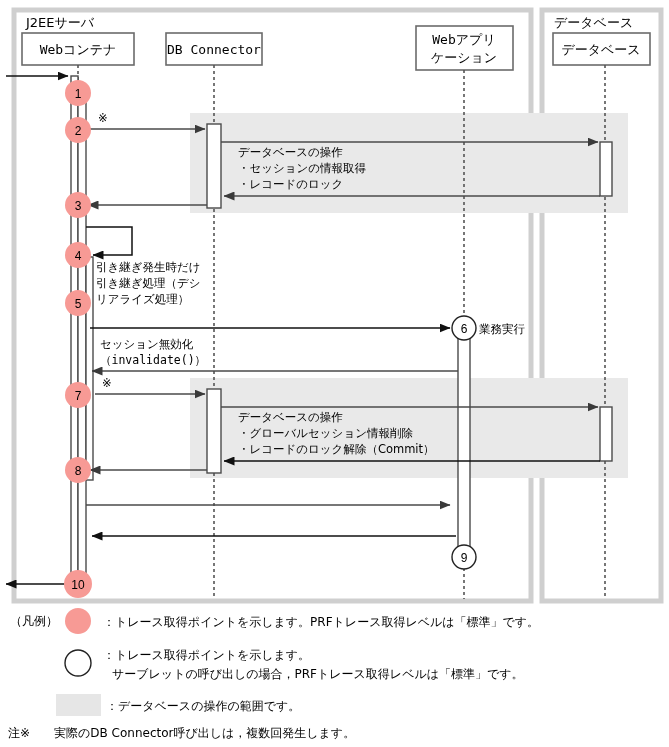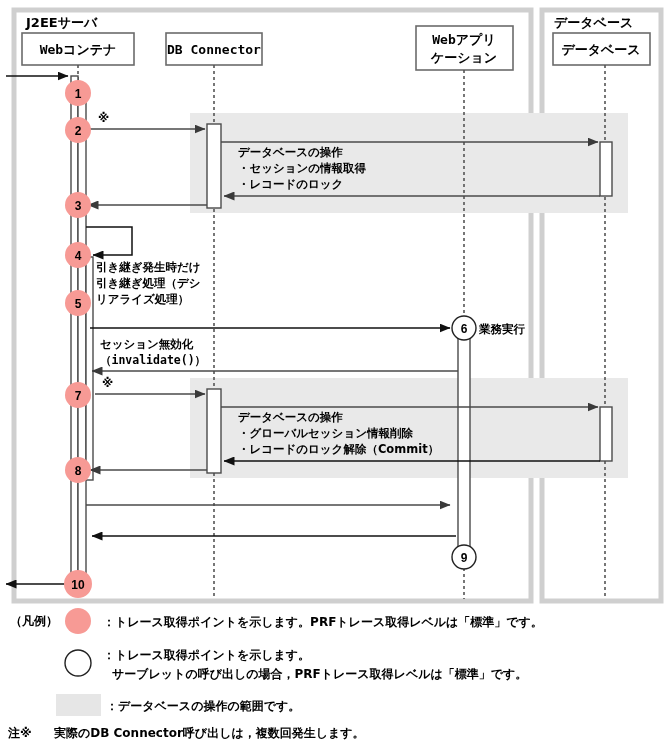--- a/index.html
+++ b/index.html
@@ -1,18 +1,18 @@
 <!DOCTYPE html>
 <html><head>
 <meta charset="utf-8">
 <style>
   html,body{margin:0;padding:0;background:#ffffff;}
   body{width:669px;height:747px;overflow:hidden;
        font-family:"Liberation Sans","DejaVu Sans",sans-serif;}
-  #page{position:relative;width:669px;height:747px;font-weight:bold;}
+  #page{position:relative;width:669px;height:747px;}
   svg{display:block;}
   text{fill:#000;}
   .jp{font-family:"DejaVu Sans","Liberation Sans",sans-serif;}
   .mono{font-family:"DejaVu Sans Mono","Liberation Mono",monospace;}
   .lbl{font-size:11.5px;}
   .hdr{font-size:13px;}
   .num{font-size:12px;text-anchor:middle;}
   .legend{font-size:12px;}
   .frame{fill:none;stroke:#cfcfcf;stroke-width:5;}
   .box{fill:#ffffff;stroke:#6b6b6b;stroke-width:1.6;}

